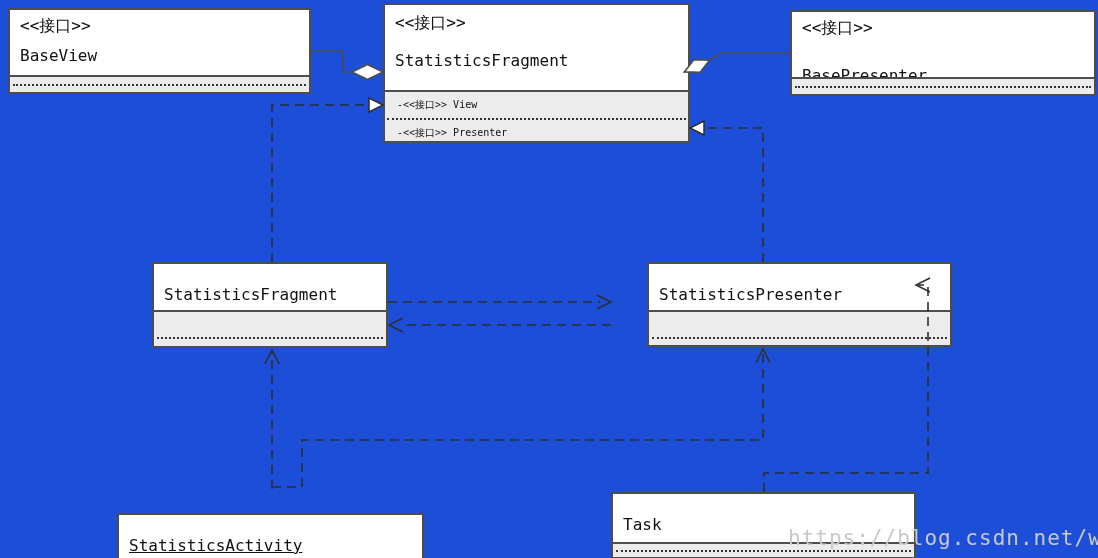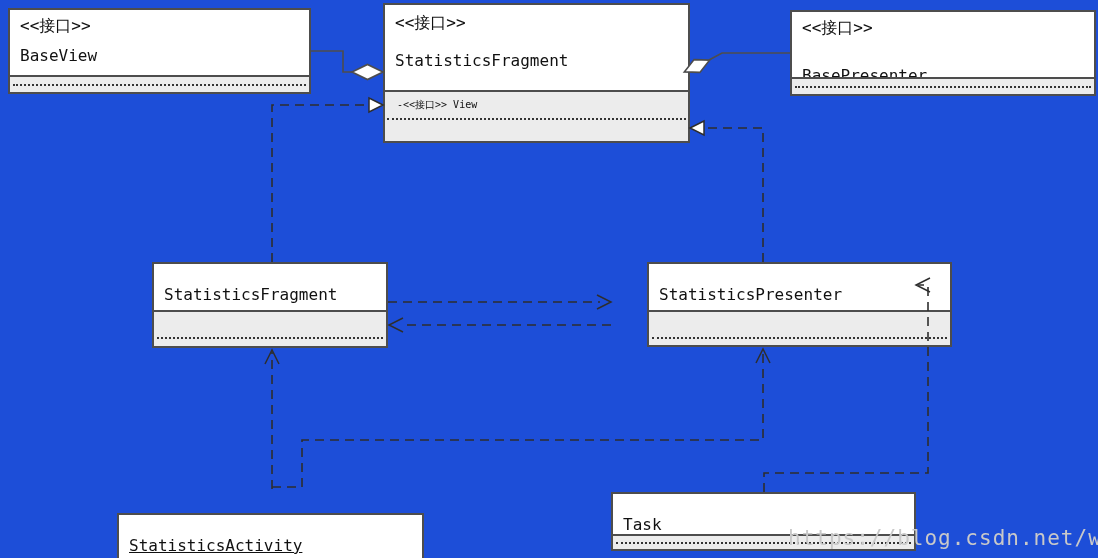--- a/index.html
+++ b/index.html
@@ -45,20 +45,21 @@
   </div>
 
   <div class="uml-class two-line" style="left:383px;top:3px;width:307px;height:140px;">
     <div class="uml-title" style="padding-top:8px;">
       <div class="stereotype">&lt;&lt;接口&gt;&gt;</div>
       <div class="cls-name" style="margin-top:18px;">StatisticsFragment</div>
     </div>
     <div class="uml-compartment" style="height:51px;">
       <div class="attr-row">-&lt;&lt;接口&gt;&gt; View</div>
       <div class="attr-sep"></div>
+      <div class="attr-row">-&lt;&lt;接口&gt;&gt; Presenter</div>
     </div>
   </div>
 
   <div class="uml-class two-line" style="left:790px;top:10px;width:306px;height:86px;">
     <div class="uml-title">
       <div class="stereotype">&lt;&lt;接口&gt;&gt;</div>
       <div class="cls-name" style="margin-top:28px;">BasePresenter</div>
     </div>
     <div class="uml-compartment" style="height:17px;">
       <div class="dotline" style="top:7px;"></div>
@@ -85,21 +86,21 @@
 
   <div class="uml-class single" style="left:117px;top:513px;width:307px;height:81px;text-decoration:underline;">
     <div class="uml-title">
       <div class="cls-name">StatisticsActivity</div>
     </div>
     <div class="uml-compartment" style="height:15px;">
       <div class="dotline" style="top:6px;"></div>
     </div>
   </div>
 
-  <div class="uml-class single" style="left:611px;top:492px;width:305px;height:59px;">
+  <div class="uml-class single" style="left:611px;top:492px;width:305px;height:67px;">
     <div class="uml-title">
       <div class="cls-name">Task</div>
     </div>
     <div class="uml-compartment" style="height:15px;">
       <div class="dotline" style="top:6px;"></div>
     </div>
   </div>
 
   <svg id="wires" width="1098" height="558" viewBox="0 0 1098 558">
     <g fill="none" stroke="#4d4d4d" stroke-width="1.6">

